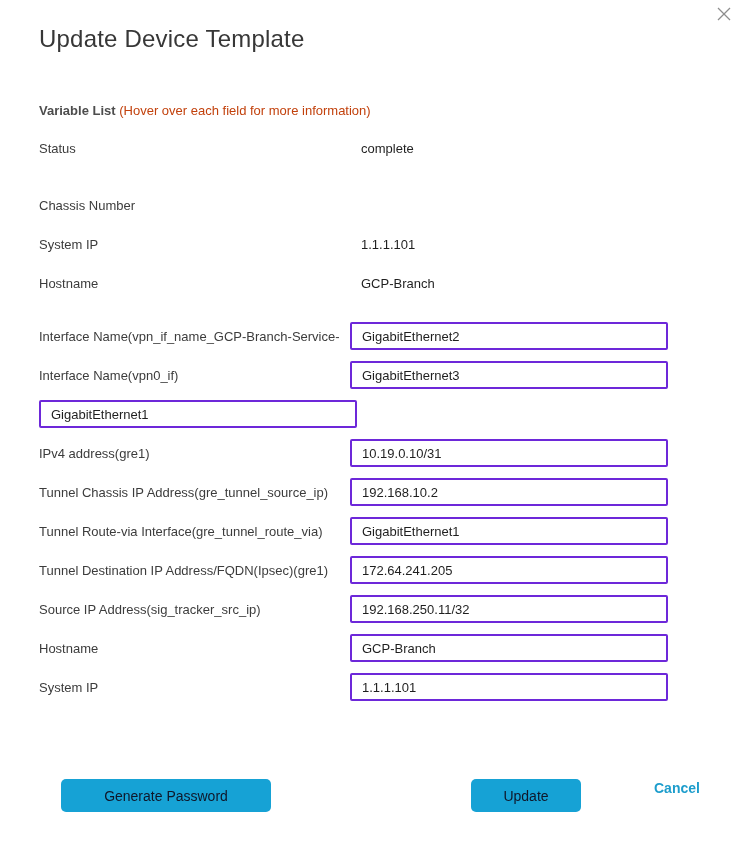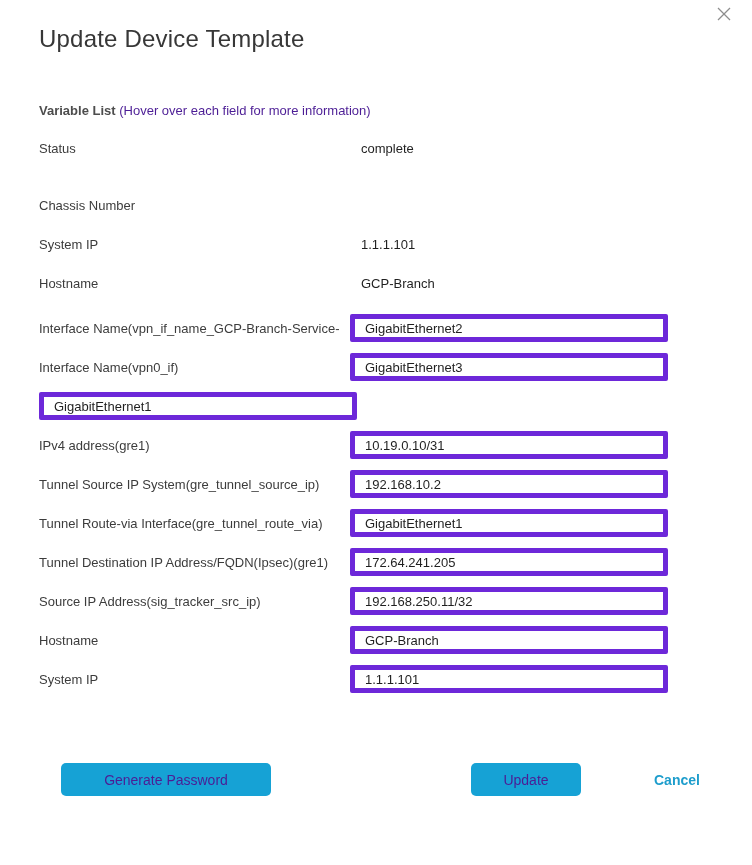--- a/index.html
+++ b/index.html
@@ -42,21 +42,21 @@
     margin-top: 47px;
     font-size: 13px;
     line-height: 16px;
   }
   .section-heading .strong {
     font-weight: bold;
     color: #4d4d4d;
   }
   .section-heading .note {
     font-weight: normal;
-    color: #4c1d95;
+    color: #c2410c;
   }
   .rows-static { margin-top: 21px; }
   .row {
     display: flex;
     align-items: flex-start;
   }
   .row.static {
     height: 39px;
   }
   .row.static.gap-after {
@@ -71,50 +71,50 @@
     overflow: hidden;
   }
   .row.static .label { padding-top: 1px; }
   .row.static .value {
     padding-left: 11px;
     padding-top: 1px;
     font-size: 13px;
     color: #1f1f1f;
     white-space: nowrap;
   }
-  .rows-inputs { margin-top: 0; }
+  .rows-inputs { margin-top: 8px; }
   .row.editable {
     align-items: center;
     height: 28px;
     margin-bottom: 11px;
   }
   .row.editable .field {
     width: 318px;
     height: 28px;
-    border: 5px solid #6d28d9;
+    border: 2px solid #6d28d9;
     border-radius: 2px;
     padding: 0 10px;
     font-size: 13px;
     color: #1f1f1f;
     font-family: "Liberation Sans", "DejaVu Sans", sans-serif;
     background: #ffffff;
     outline: none;
   }
   .footer {
     position: relative;
     height: 33px;
     margin-top: 70px;
   }
   .btn {
     position: absolute;
-    top: 0;
+    top: 8px;
     height: 33px;
     border: none;
     border-radius: 5px;
-    color: #4c1d95;
+    color: #0f172a;
     font-size: 14px;
     font-family: "Liberation Sans", "DejaVu Sans", sans-serif;
     cursor: pointer;
     text-align: center;
   }
   .btn-generate { left: 22px; width: 210px; }
   .btn-update { left: 432px; width: 110px; }
   .link-cancel {
     position: absolute;
     left: 615px;
@@ -179,21 +179,21 @@
           <input class="field" type="text" value="GigabitEthernet3" style="">
         </div>
         <div class="row editable">
           <input class="field" type="text" value="GigabitEthernet1" style="">
         </div>
         <div class="row editable">
           <div class="label">IPv4 address(gre1)</div>
           <input class="field" type="text" value="10.19.0.10/31" style="">
         </div>
         <div class="row editable">
-          <div class="label">Tunnel Source IP System(gre_tunnel_source_ip)</div>
+          <div class="label">Tunnel Chassis IP Address(gre_tunnel_source_ip)</div>
           <input class="field" type="text" value="192.168.10.2" style="">
         </div>
         <div class="row editable">
           <div class="label">Tunnel Route-via Interface(gre_tunnel_route_via)</div>
           <input class="field" type="text" value="GigabitEthernet1" style="">
         </div>
         <div class="row editable">
           <div class="label">Tunnel Destination IP Address/FQDN(Ipsec)(gre1)</div>
           <input class="field" type="text" value="172.64.241.205" style="">
         </div>

